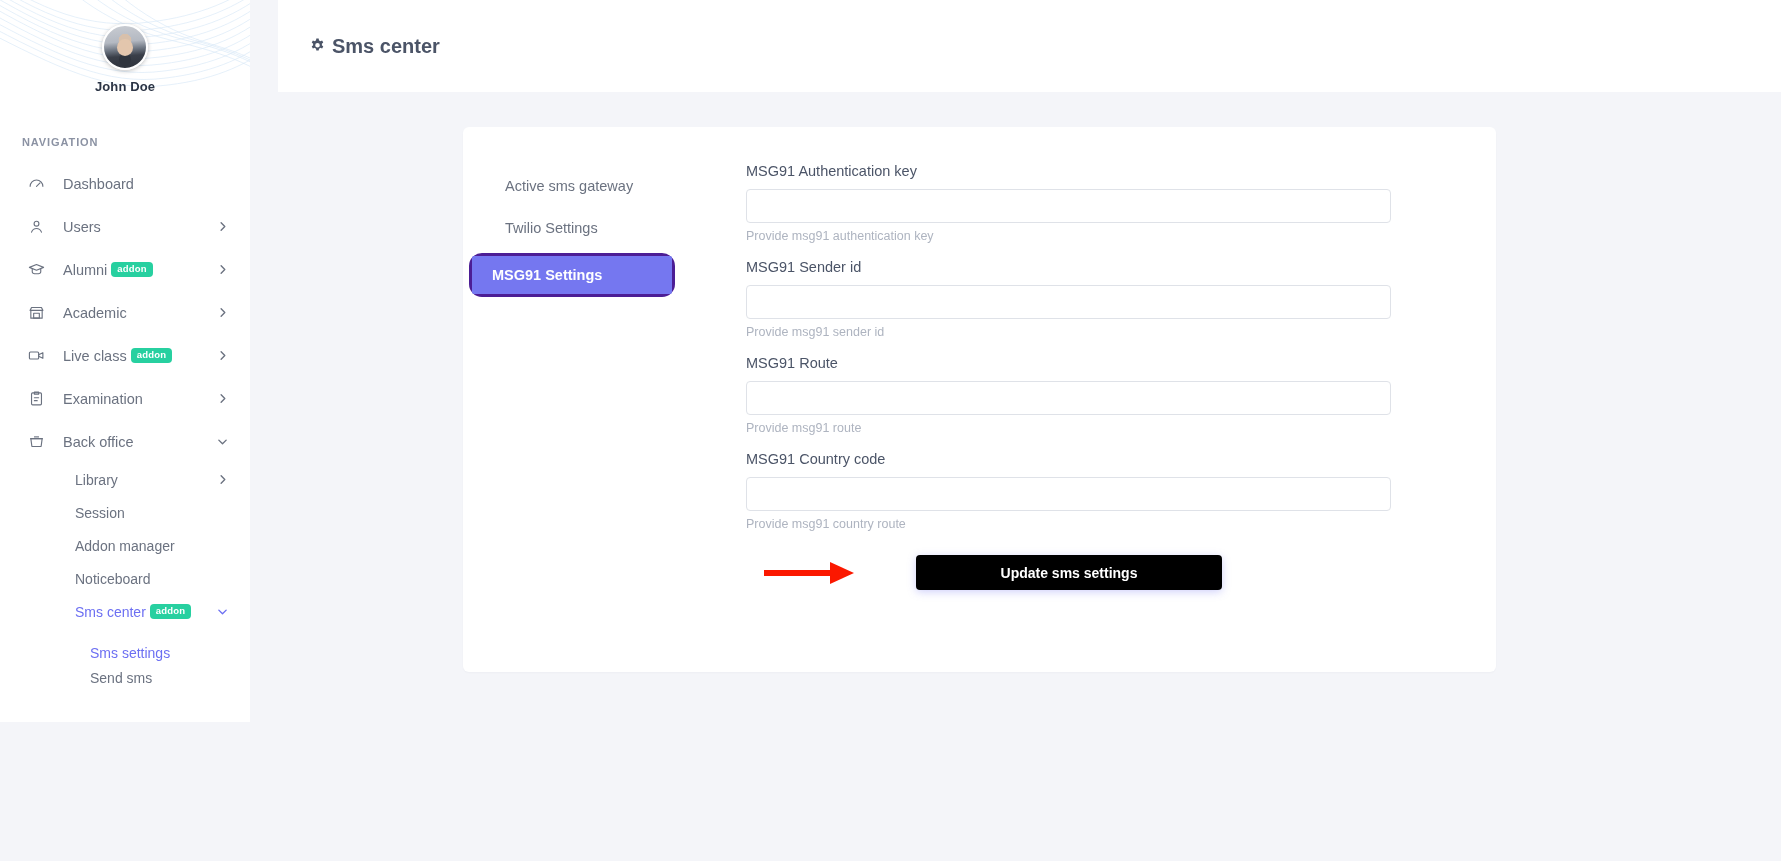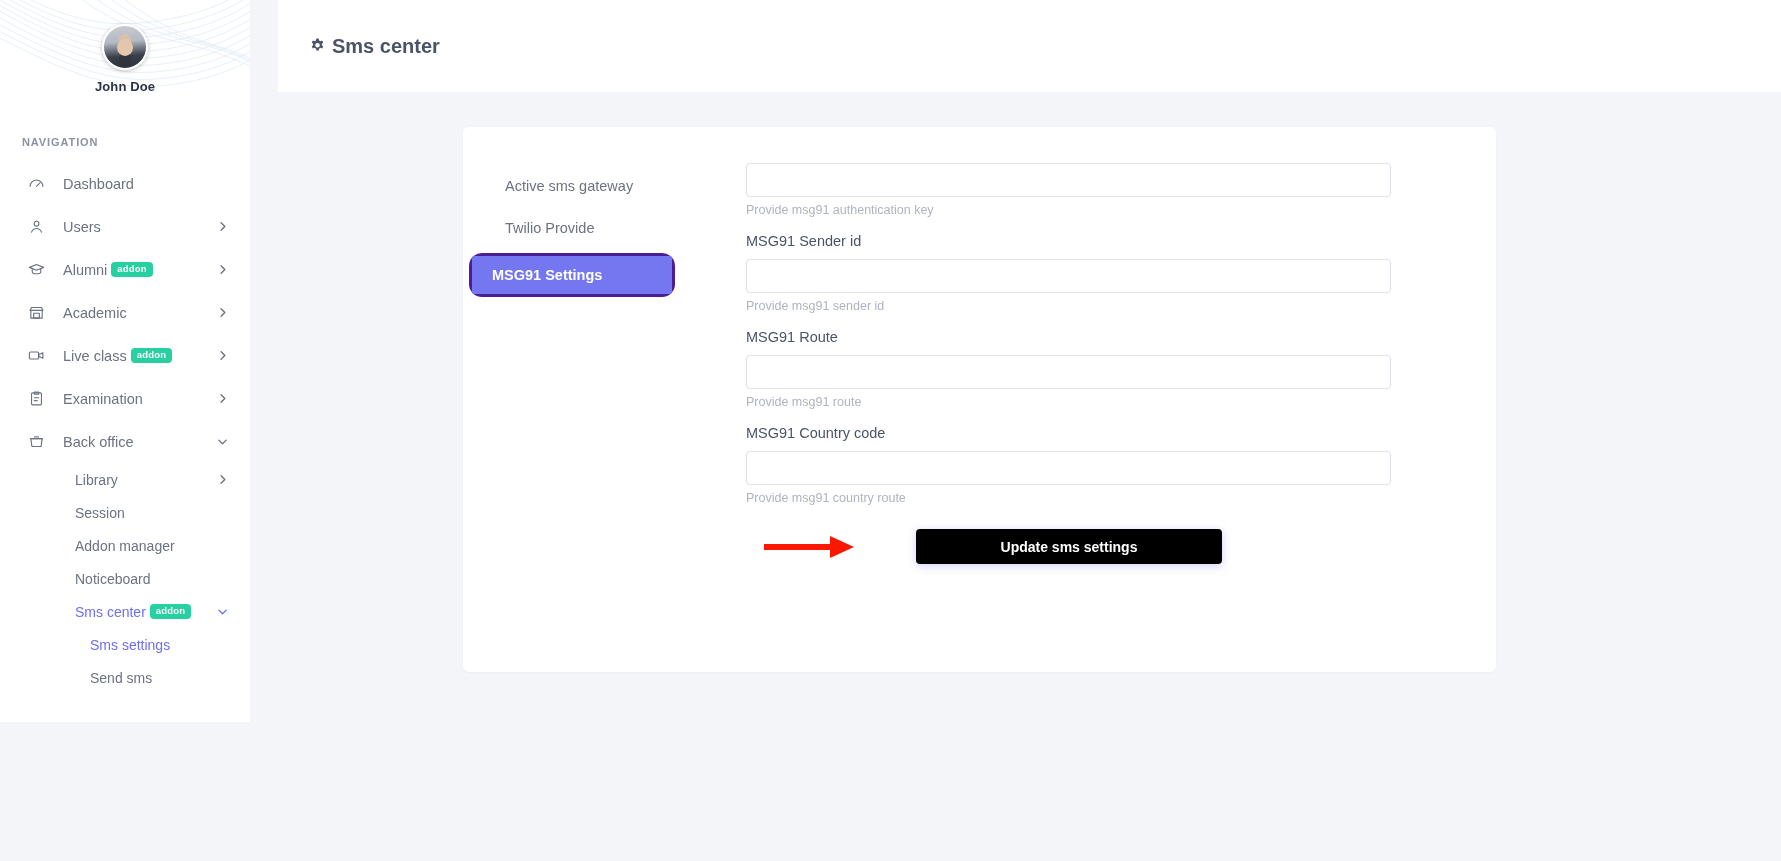--- a/index.html
+++ b/index.html
@@ -71,21 +71,21 @@
     font-size: 9.5px; font-weight: bold; letter-spacing: .2px;
     padding: 2px 6px 3px; border-radius: 4px; vertical-align: middle;
     line-height: 1;
   }
   .chev { margin-left: auto; color: #6b7280; display: flex; align-items: center; }
   .chev svg { width: 11px; height: 11px; display: block; }
   .nav-item.sub { padding-left: 75px; font-size: 14px; height: 33px; }
   .nav-item.sub2 { padding-left: 75px; font-size: 14px; height: 33px; }
   .nav-item.active-purple { color: #6c6ff2; }
   .nav-item.active-purple .chev { color: #6c6ff2; }
-  .nav-item.sub-active { color: #6c6ff2; }
+  .nav-item.sub-active { color: #6c6ff2; align-items: flex-end; }
 
   
   .main {
     flex: 1 1 auto; height: 861px; position: relative;
     background: #f4f5f9;
     padding-left: 28px;
   }
   .topbar {
     background: #ffffff;
     height: 92px;
@@ -357,29 +357,30 @@
         <span>Sms center</span>
       </div>
     </header>
 
     <div class="content">
       <div class="card">
         <div class="card-body">
 
           <div class="tabs">
             <div class="tab">Active sms gateway</div>
-            <div class="tab">Twilio Provide</div>
+            <div class="tab">Twilio Settings</div>
             <div class="tab-highlight">
               <div class="tab selected">MSG91 Settings</div>
             </div>
           </div>
 
           <form class="form">
 
             <div class="field">
+              <label class="field-label">MSG91 Authentication key</label>
               <input class="field-input" type="text" placeholder="" style="">
               <span class="field-help">Provide msg91 authentication key</span>
             </div>
 
             <div class="field">
               <label class="field-label">MSG91 Sender id</label>
               <input class="field-input" type="text" placeholder="" style="">
               <span class="field-help">Provide msg91 sender id</span>
             </div>
 

